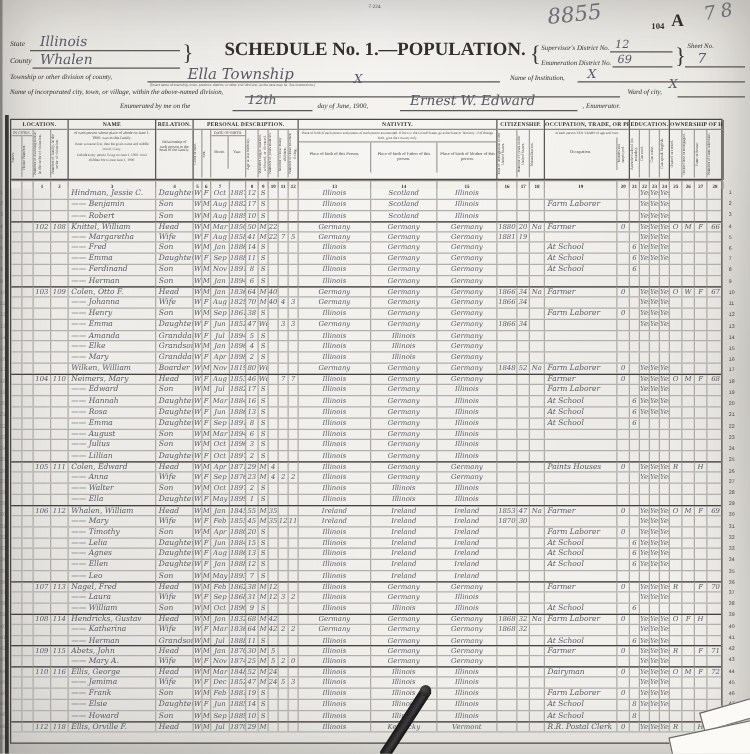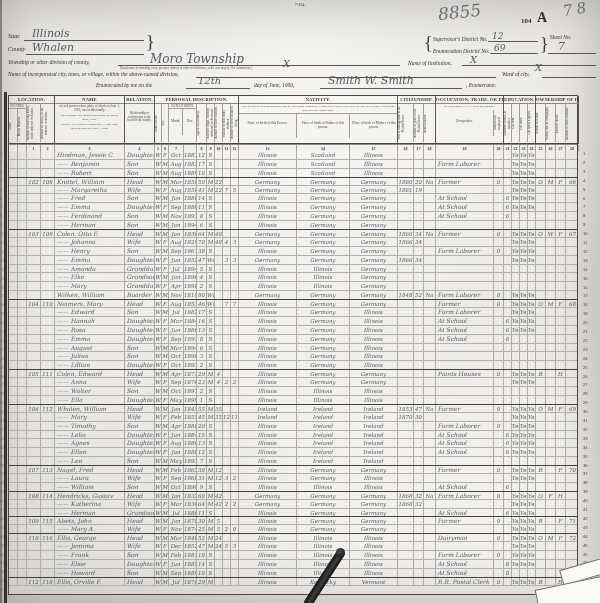--- a/index.html
+++ b/index.html
@@ -75,53 +75,54 @@
   <div class="abs hwp" style="left:563px;top:0px;font-size:15px;transform:rotate(-10deg);letter-spacing:4px;">78</div>
 
   <div class="abs print it" style="left:8px;top:33px;font-size:6px;">State</div>
   <div class="abs hw" style="left:32px;top:27px;font-size:11px;">Illinois</div>
   <div class="rule" style="left:24px;top:40px;width:120px;"></div>
   <div class="abs print it" style="left:8px;top:46px;font-size:6px;">County</div>
   <div class="abs hw" style="left:32px;top:41px;font-size:11px;">Whalen</div>
   <div class="rule" style="left:26px;top:54px;width:118px;"></div>
   <div class="abs brace" style="left:146px;top:32px;font-size:18px;">}</div>
 
+  <div class="abs print" style="left:170px;top:32px;width:260px;text-align:center;font-size:15px;font-weight:bold;">SCHEDULE No. 1.—POPULATION.</div>
 
   <div class="abs brace" style="left:424px;top:33px;font-size:18px;">{</div>
   <div class="abs print it" style="left:433px;top:36px;font-size:5.5px;">Supervisor's District No.</div>
   <div class="abs hw" style="left:492px;top:31px;font-size:9px;">12</div>
   <div class="rule" style="left:488px;top:41px;width:50px;"></div>
   <div class="abs print it" style="left:433px;top:48px;font-size:5.5px;">Enumeration District No.</div>
   <div class="abs hw" style="left:494px;top:43px;font-size:9px;">69</div>
   <div class="rule" style="left:490px;top:53px;width:48px;"></div>
   <div class="abs brace" style="left:540px;top:34px;font-size:18px;">}</div>
   <div class="abs print it" style="left:550px;top:34px;font-size:5.5px;">Sheet No.</div>
   <div class="abs hw" style="left:558px;top:40px;font-size:11px;">7</div>
   <div class="rule" style="left:548px;top:53px;width:48px;"></div>
 
   <div class="abs print it" style="left:8px;top:59px;font-size:5.5px;">Township or other division of county,</div>
-  <div class="abs hw" style="left:150px;top:52px;font-size:12px;">Moro Township</div>
+  <div class="abs hw" style="left:150px;top:52px;font-size:12px;">Ella Township</div>
   <div class="rule" style="left:118px;top:65px;width:282px;"></div>
   <div class="abs print" style="left:120px;top:66px;width:240px;font-size:3px;color:#55524e;white-space:nowrap;overflow:hidden;">[Insert name of township, town, precinct, district, or other civil division, as the case may be. See instructions.]</div>
   <div class="abs print it" style="left:408px;top:60px;font-size:5.5px;">Name of Institution,</div>
   <div class="abs hw" style="left:470px;top:54px;font-size:10px;">X</div>
   <div class="rule" style="left:462px;top:65px;width:134px;"></div>
 
   <div class="abs print it" style="left:8px;top:71px;font-size:5.5px;">Name of incorporated city, town, or village, within the above-named division,</div>
   <div class="abs hw" style="left:283px;top:58px;font-size:10px;">X</div>
   <div class="rule" style="left:196px;top:77px;width:300px;"></div>
   <div class="abs print it" style="left:502px;top:71px;font-size:5.5px;">Ward of city,</div>
   <div class="abs hw" style="left:535px;top:62px;font-size:10px;">X</div>
   <div class="rule" style="left:542px;top:77px;width:54px;"></div>
 
   <div class="abs print it" style="left:96px;top:82px;font-size:5.5px;">Enumerated by me on the</div>
   <div class="abs hw" style="left:198px;top:75px;font-size:10px;">12th</div>
   <div class="rule" style="left:186px;top:88px;width:64px;"></div>
   <div class="abs print it" style="left:254px;top:82px;font-size:5.5px;">day of June, 1900,</div>
-  <div class="abs hw" style="left:328px;top:74px;font-size:11px;">Smith W. Smith</div>
+  <div class="abs hw" style="left:328px;top:74px;font-size:11px;">Ernest W. Edward</div>
   <div class="rule" style="left:320px;top:88px;width:142px;"></div>
   <div class="abs print it" style="left:466px;top:82px;font-size:5.5px;">, Enumerator.</div>
 
   <div id="tablewrap">
     <div id="thead">
         <div class="grp" style="left: 0px; width: 46px;">
           <div class="glabel">LOCATION.</div>
           <div class="gsub">
             <div class="sc" style="width: 18px; flex: 0 0 18px;">
               <div style="font-size: 3px; border-bottom: 1px solid rgb(163, 160, 154);">IN CITIES.</div>

